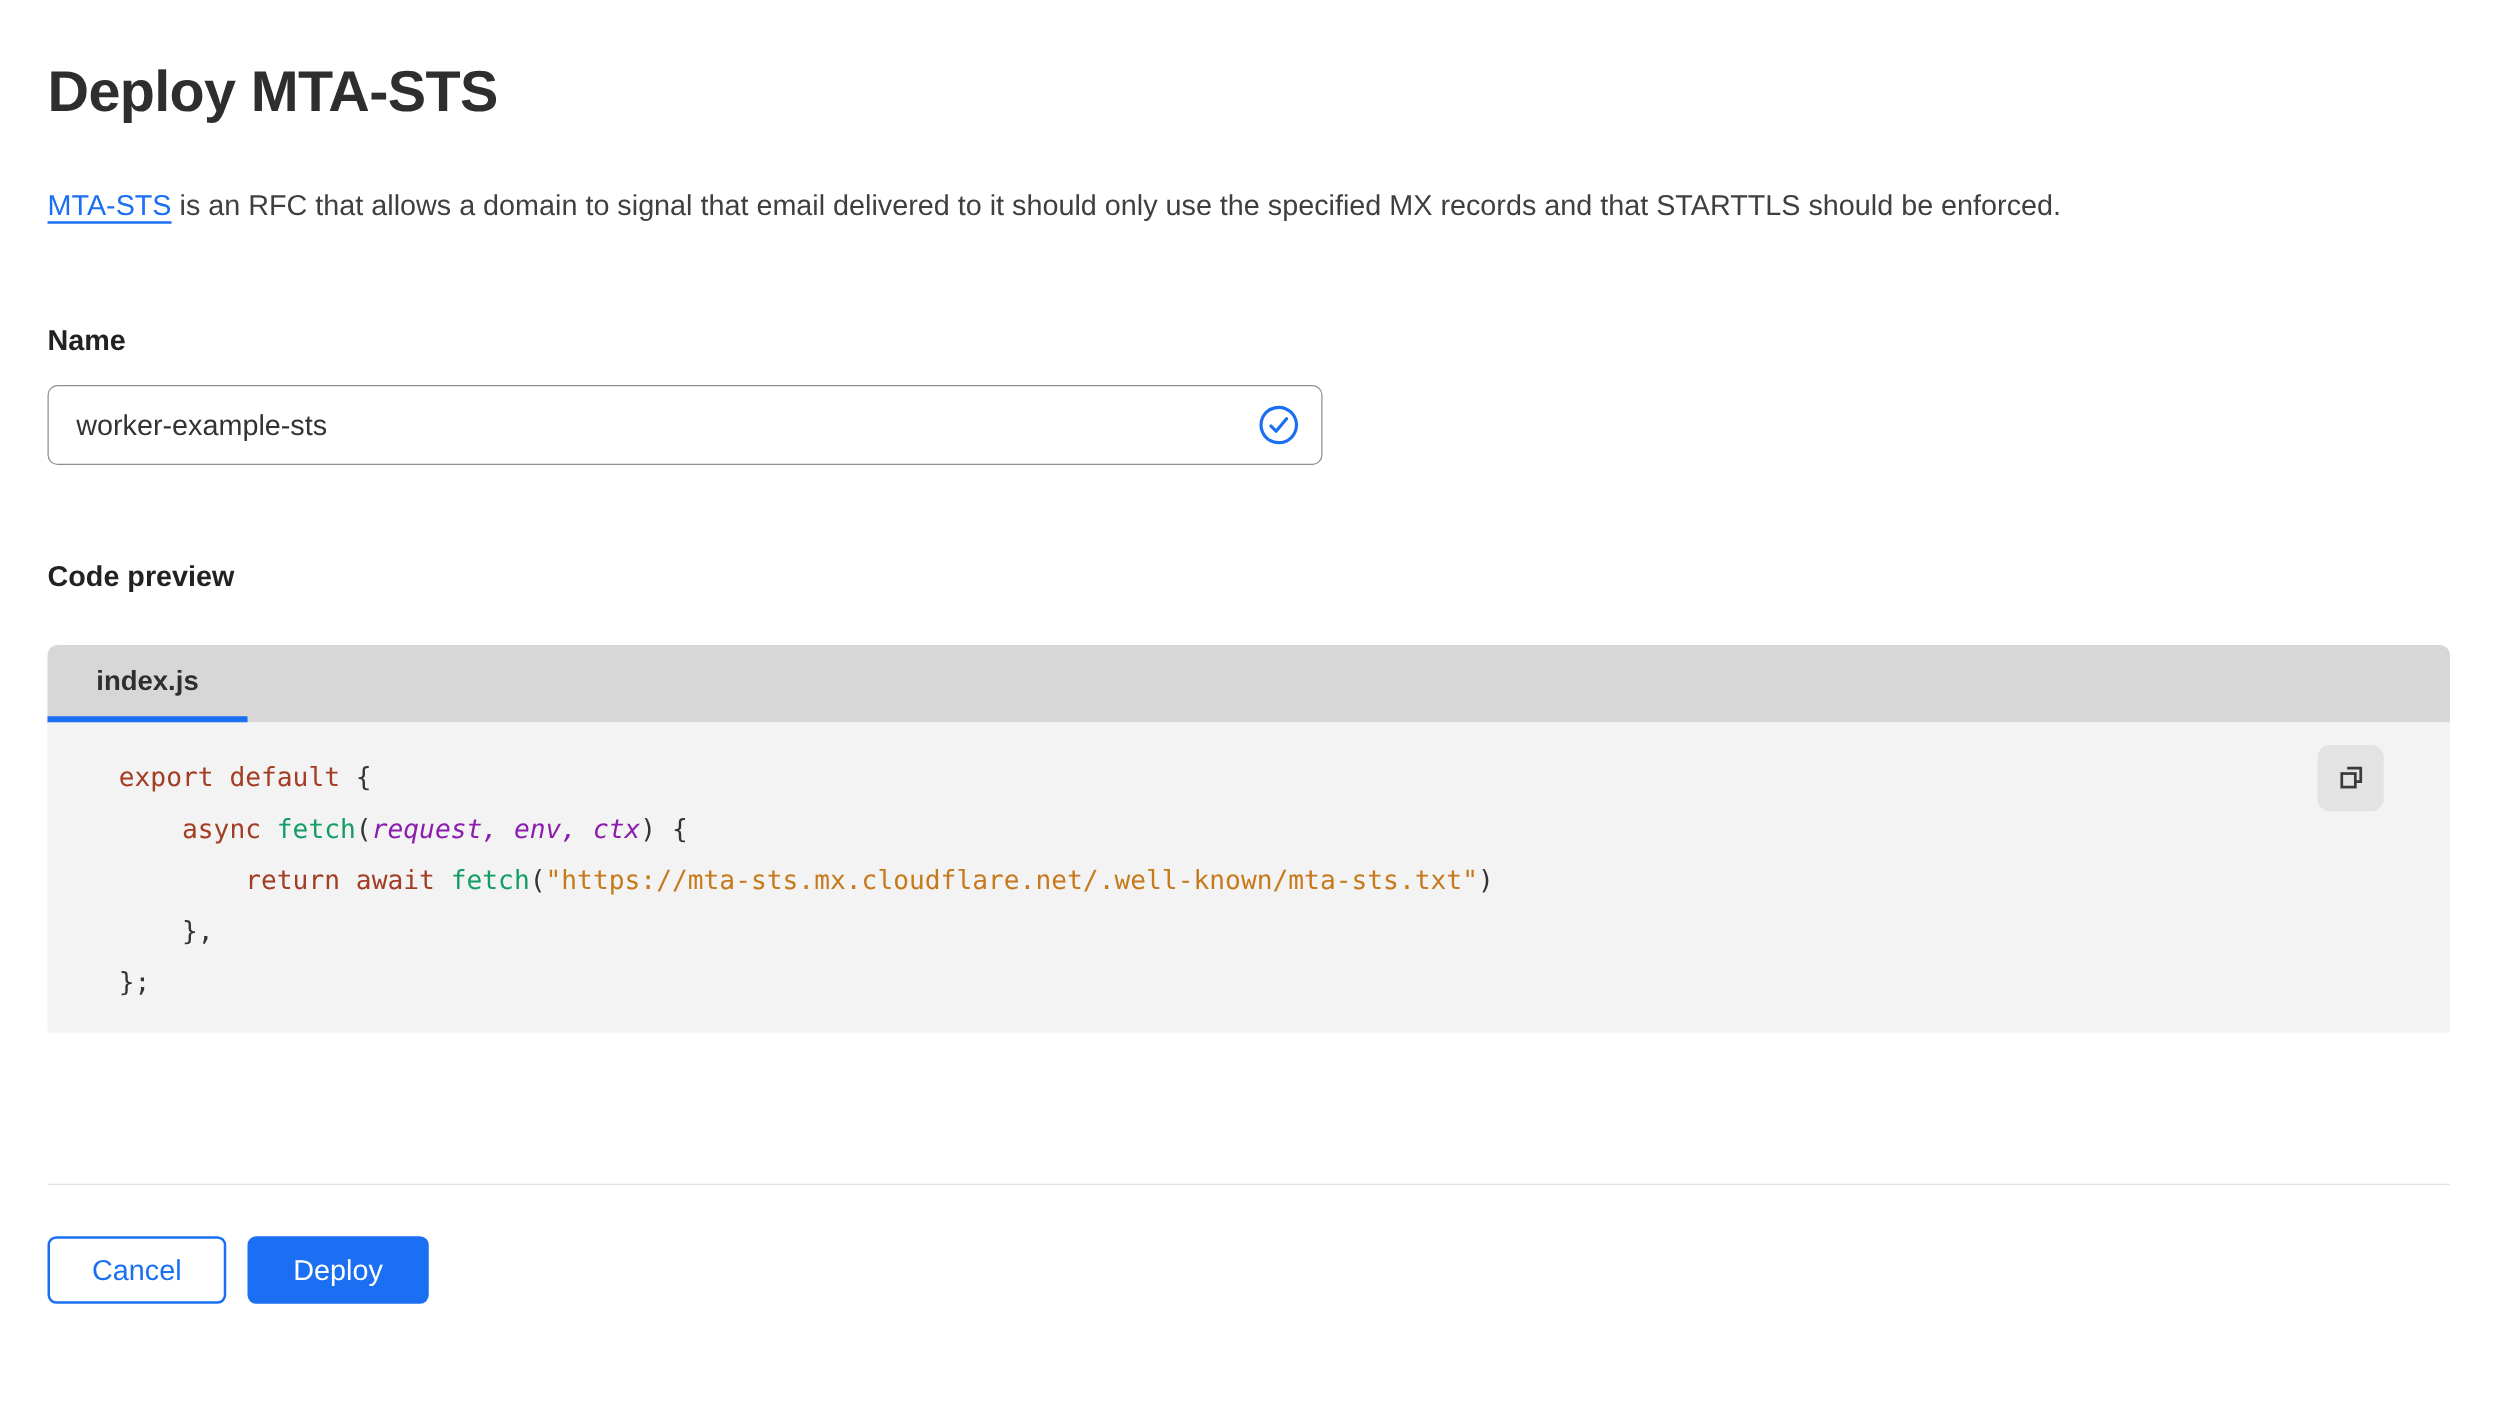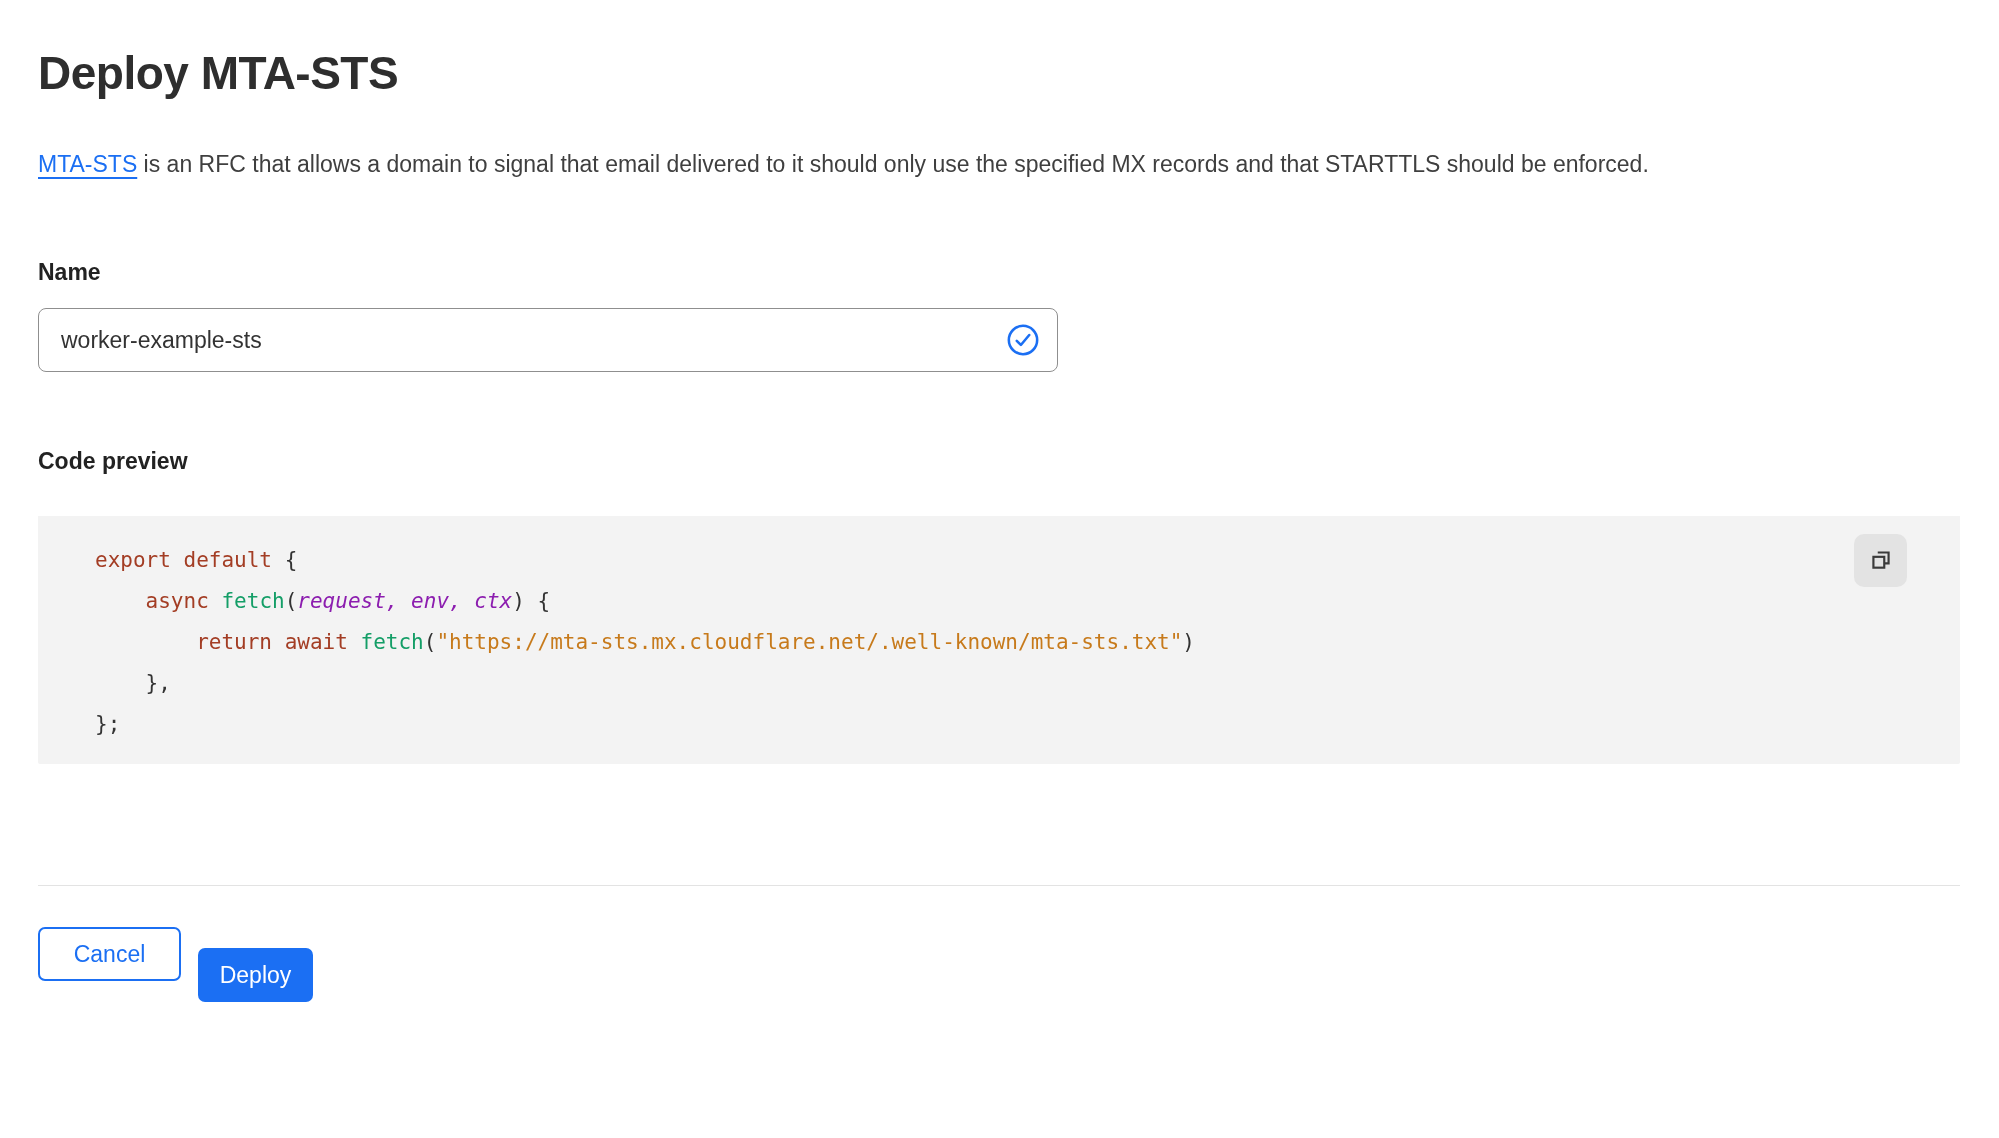--- a/index.html
+++ b/index.html
@@ -160,25 +160,24 @@
     justify-content: center;
     cursor: pointer;
   }
   .btn-cancel {
     width: 143px;
     background: #ffffff;
     border: 2px solid var(--accent, #1b6ff3);
     color: var(--accent, #1b6ff3);
   }
   .btn-deploy {
-    width: 115px;
+    width: 145px;
     background: var(--accent, #1b6ff3);
     border: none;
     color: #ffffff;
-    margin-top: 21px;
   }
 </style>
 </head>
 <body>
 
 <div class="page">
 
   <h1 class="page-title">Deploy MTA-STS</h1>
 
   <p class="description"><a href="#">MTA-STS</a><span> is an RFC that allows a domain to signal that email delivered to it should only use the specified MX records and that STARTTLS should be enforced.</span></p>
@@ -191,20 +190,23 @@
       <svg width="34" height="34" viewBox="0 0 24 24" fill="none">
         <circle cx="12" cy="12" r="10" stroke="#1b6ff3" stroke-width="1.8"></circle>
         <path d="M7.6 12.6l2.9 2.9 5.9-7" stroke="#1b6ff3" stroke-width="1.8" stroke-linecap="round" stroke-linejoin="round"></path>
       </svg>
     </span>
   </div>
 
   <div class="section-label">Code preview</div>
 
   <div class="code-card">
+    <div class="tab-bar">
+      <div class="tab">index.js</div>
+    </div>
     <div class="code-area">
       <div class="code-pre"><div><span class="tok-kw">export default</span><span class="tok-pu"> {</span></div><div><span class="tok-pu">    </span><span class="tok-kw">async</span><span class="tok-pu"> </span><span class="tok-fn">fetch</span><span class="tok-pu">(</span><span class="tok-pm">request, env, ctx</span><span class="tok-pu">) {</span></div><div><span class="tok-pu">        </span><span class="tok-kw">return await</span><span class="tok-pu"> </span><span class="tok-fn">fetch</span><span class="tok-pu">(</span><span class="tok-st">"https://mta-sts.mx.cloudflare.net/.well-known/mta-sts.txt"</span><span class="tok-pu">)</span></div><div><span class="tok-pu">    },</span></div><div><span class="tok-pu">};</span></div></div>
       <button class="copy-button">
         <span>
           <svg width="26" height="26" viewBox="0 0 24 24" fill="none">
             <path d="M9 6h10v10h-4" stroke="#3a3a3a" stroke-width="2" stroke-linejoin="miter"></path>
             <rect x="5" y="10" width="10" height="10" stroke="#3a3a3a" stroke-width="2"></rect>
           </svg>
         </span>
       </button>

